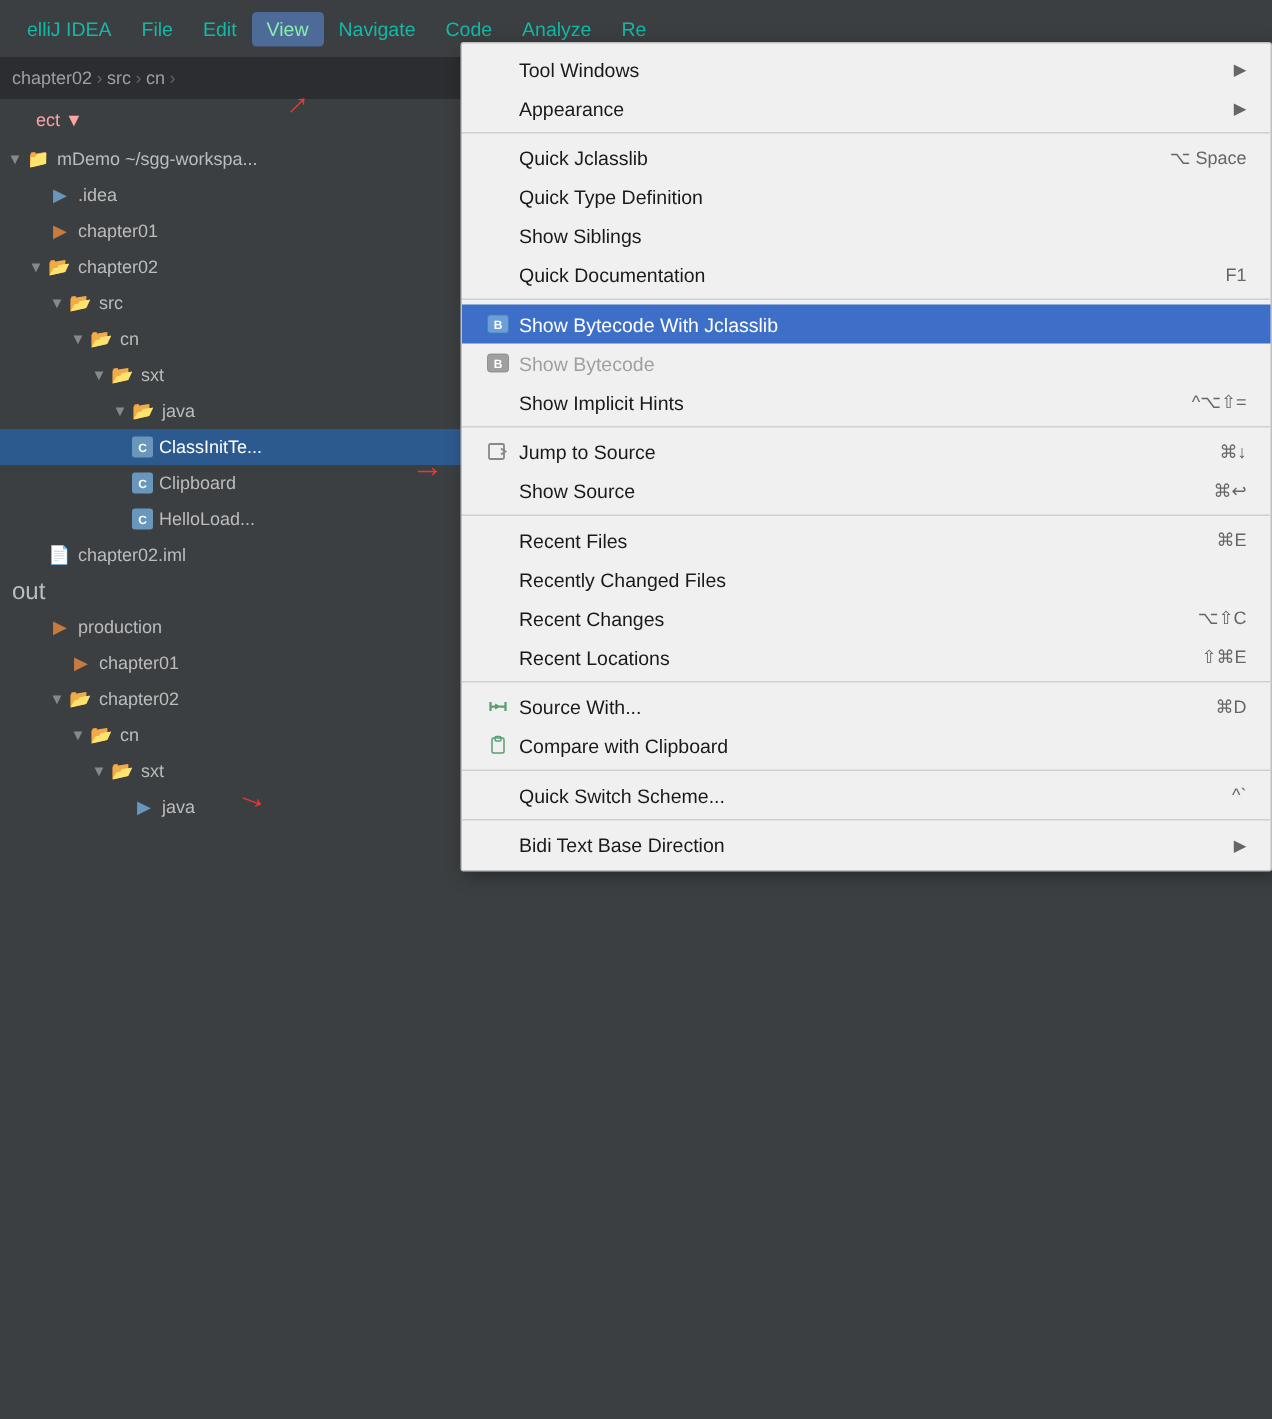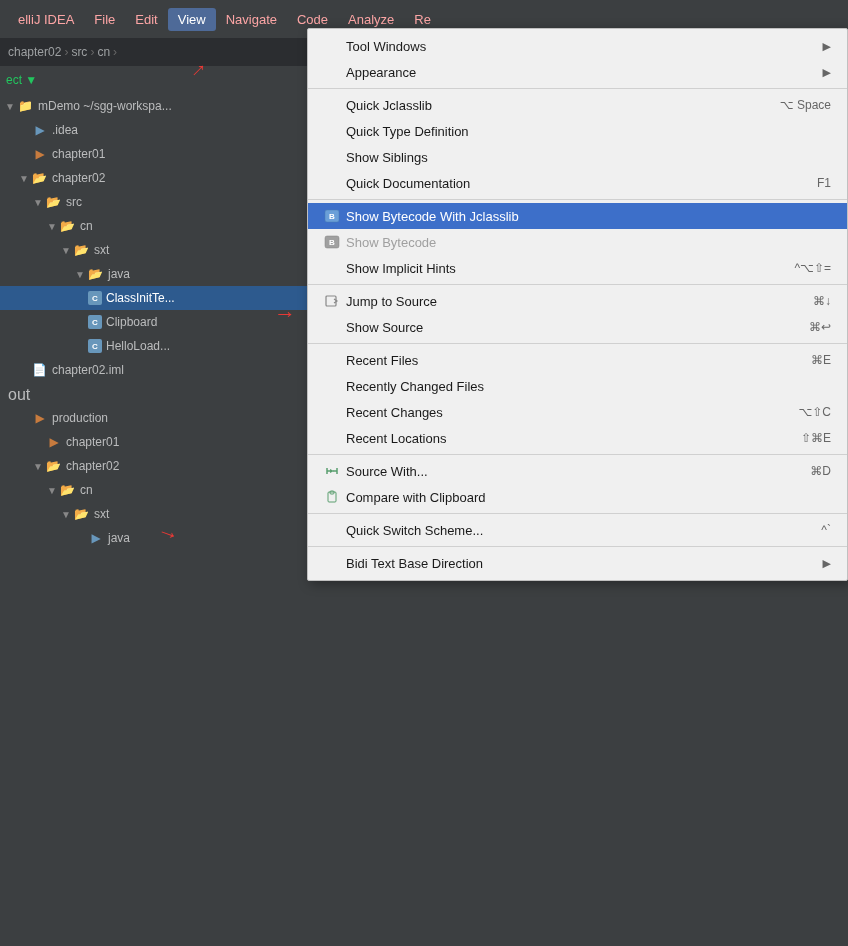--- a/index.html
+++ b/index.html
@@ -26,29 +26,29 @@
       position: absolute;
       top: 0; left: 0;
       width: 848px;
       height: 38px;
       background: #3c3f41;
       display: flex;
       align-items: center;
       padding: 0 8px;
     }
     .menubar-item {
-      color: #fca5a5;
+      color: #14b8a6;
       font-size: 13px;
       padding: 4px 10px;
       cursor: pointer;
       border-radius: 3px;
     }
     .menubar-item.active {
       background: #4e6a98;
-      color: #ffffff;
+      color: #86efac;
     }
 
     
     .breadcrumb {
       position: absolute;
       top: 38px;
       left: 0;
       width: 320px;
       height: 28px;
       background: #2b2d30;
@@ -75,23 +75,23 @@
       height: 880px;
       background: #3c3f41;
       overflow: hidden;
     }
 
     .panel-header {
       height: 28px;
       background: #3c3f41;
       display: flex;
       align-items: center;
-      padding: 0 6px;
+      padding: 0 24px;
       font-size: 12px;
-      color: #22c55e;
+      color: #fca5a5;
     }
 
     .tree-item {
       display: flex;
       align-items: center;
       height: 24px;
       padding-left: 8px;
       font-size: 12px;
       color: #bbbcbd;
       cursor: pointer;

